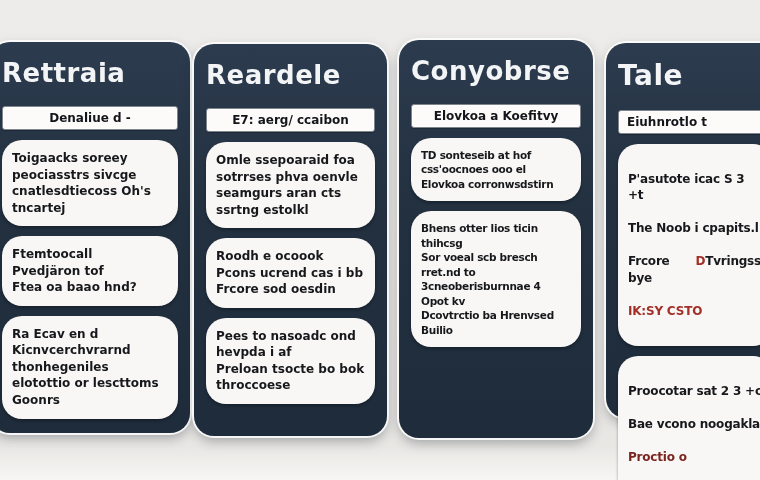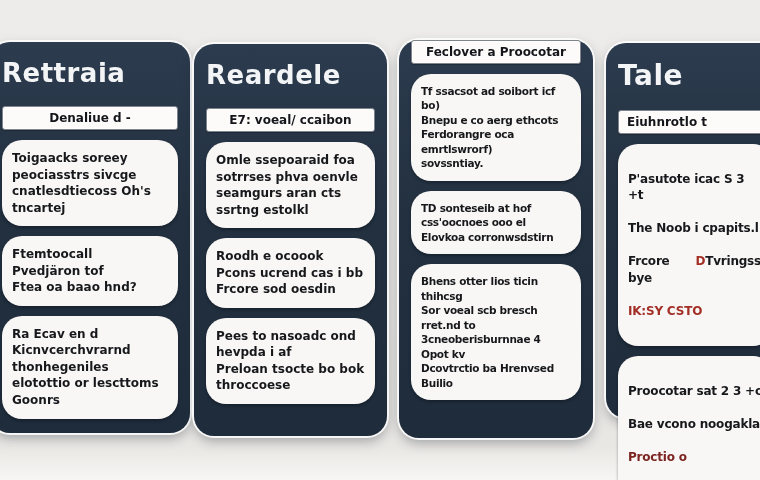--- a/index.html
+++ b/index.html
@@ -61,40 +61,37 @@
 Ftea oa baao hnd?</div>
     <div class="box">Ra Ecav en d
 Kicnvcerchvrarnd
 thonhegeniles
 elotottio or lescttoms
 Goonrs</div>
   </section>
 
   <section class="card card-2">
     <h2 class="card-title">Reardele</h2>
-    <div class="label-bar">E7: voeal/ ccaibon</div>
+    <div class="label-bar">E7: aerg/ ccaibon</div>
     <div class="box">Omle ssepoaraid foa
 sotrrses phva oenvle
 seamgurs aran cts
 ssrtng estolkl</div>
     <div class="box">Roodh e ocoook
 Pcons ucrend cas i bb
 Frcore sod oesdin</div>
     <div class="box">Pees to nasoadc ond
 hevpda i af
 Preloan tsocte bo bok
 throccoese</div>
   </section>
 
   <section class="card card-3">
-    <div class="label-bar">Feclover a Proocotar</div>
-    <div class="box">Tf ssacsot ad soibort icf bo)
-Bnepu e co aerg ethcots
-Ferdorangre oca emrtlswrorf)
-sovssntiay.</div>
+    <h2 class="card-title">Conyobrse</h2>
+    <div class="label-bar">Elovkoa a Koefitvy</div>
     <div class="box">TD sonteseib at hof
 css'oocnoes ooo el
 Elovkoa corronwsdstirn</div>
     <div class="box">Bhens otter lios ticin thihcsg
 Sor voeal scb bresch rret.nd to
 3cneoberisburnnae 4 Opot kv
 Dcovtrctio ba Hrenvsed Builio</div>
   </section>
 
   <section class="card card-4">

